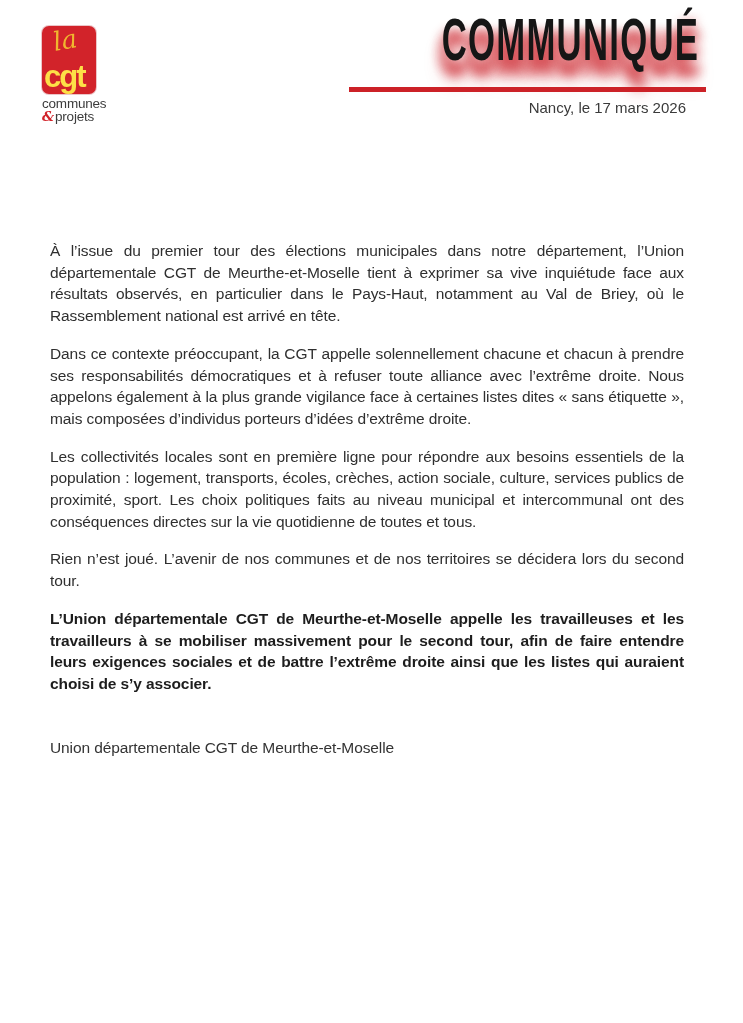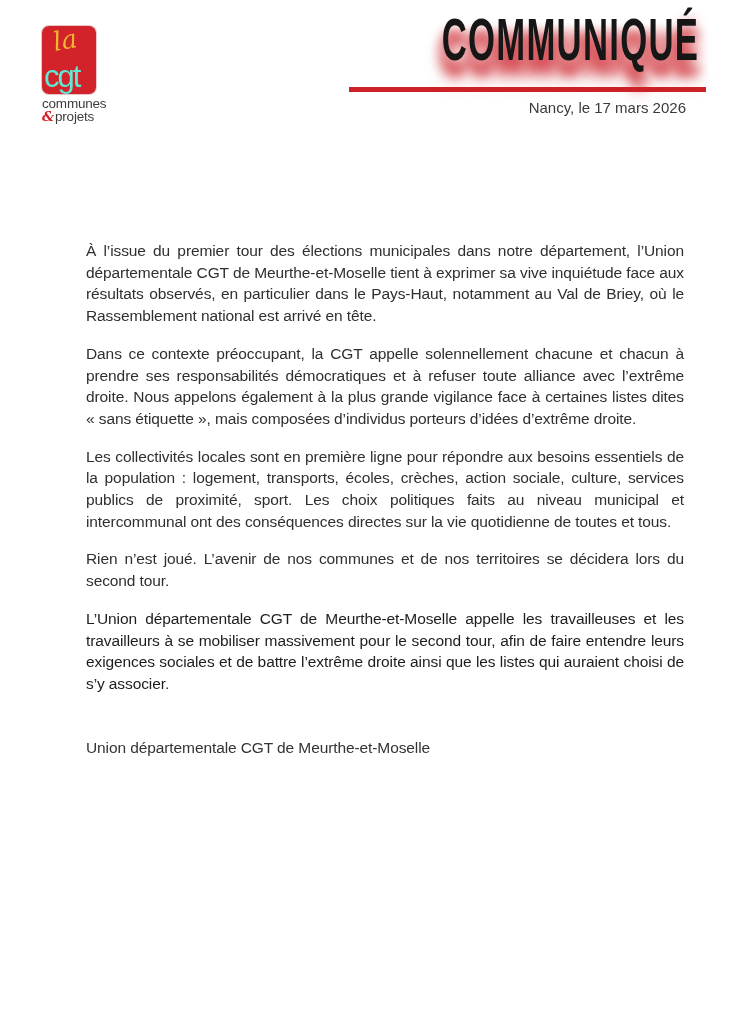--- a/index.html
+++ b/index.html
@@ -27,25 +27,25 @@
     position: absolute; top: 1px; left: 11px;
     font-family: "DejaVu Serif", serif;
     font-style: italic;
     font-size: 26px;
     line-height: 26px;
     color: #f0b62f;
     transform: rotate(-10deg);
   }
   .logo-cgt {
     position: absolute; bottom: 1px; left: 2px;
-    font-weight: 400;
+    font-weight: 700;
     font-size: 31px;
     line-height: 32px;
     letter-spacing: -2px;
-    color: #5eead4;
+    color: #fde047;
     text-align: center;
   }
   .logo-dept {
     margin-top: 3px;
     font-size: 13.5px;
     line-height: 13px;
     letter-spacing: -0.2px;
     color: #3c3c3c;
     font-weight: 500;
   }
@@ -94,24 +94,23 @@
 
   
   .body-text {
     position: absolute;
     top: 240px; left: 50px; right: 59px;
     font-size: 15.5px;
     line-height: 21.7px;
     letter-spacing: -0.1px;
     color: #2f2f2f;
     text-align: justify;
-    margin-left: 36px;
   }
   .body-text p { margin: 0 0 16px 0; }
-  .emphasis { font-weight: 400; color: #1d1d1d; }
+  .emphasis { font-weight: 700; color: #1d1d1d; }
   .emphasis .em-line { margin: 0; }
   .signature {
     margin-top: 42px;
     text-align: left;
     color: #333333;
   }
 </style>
 </head>
 <body>
 

